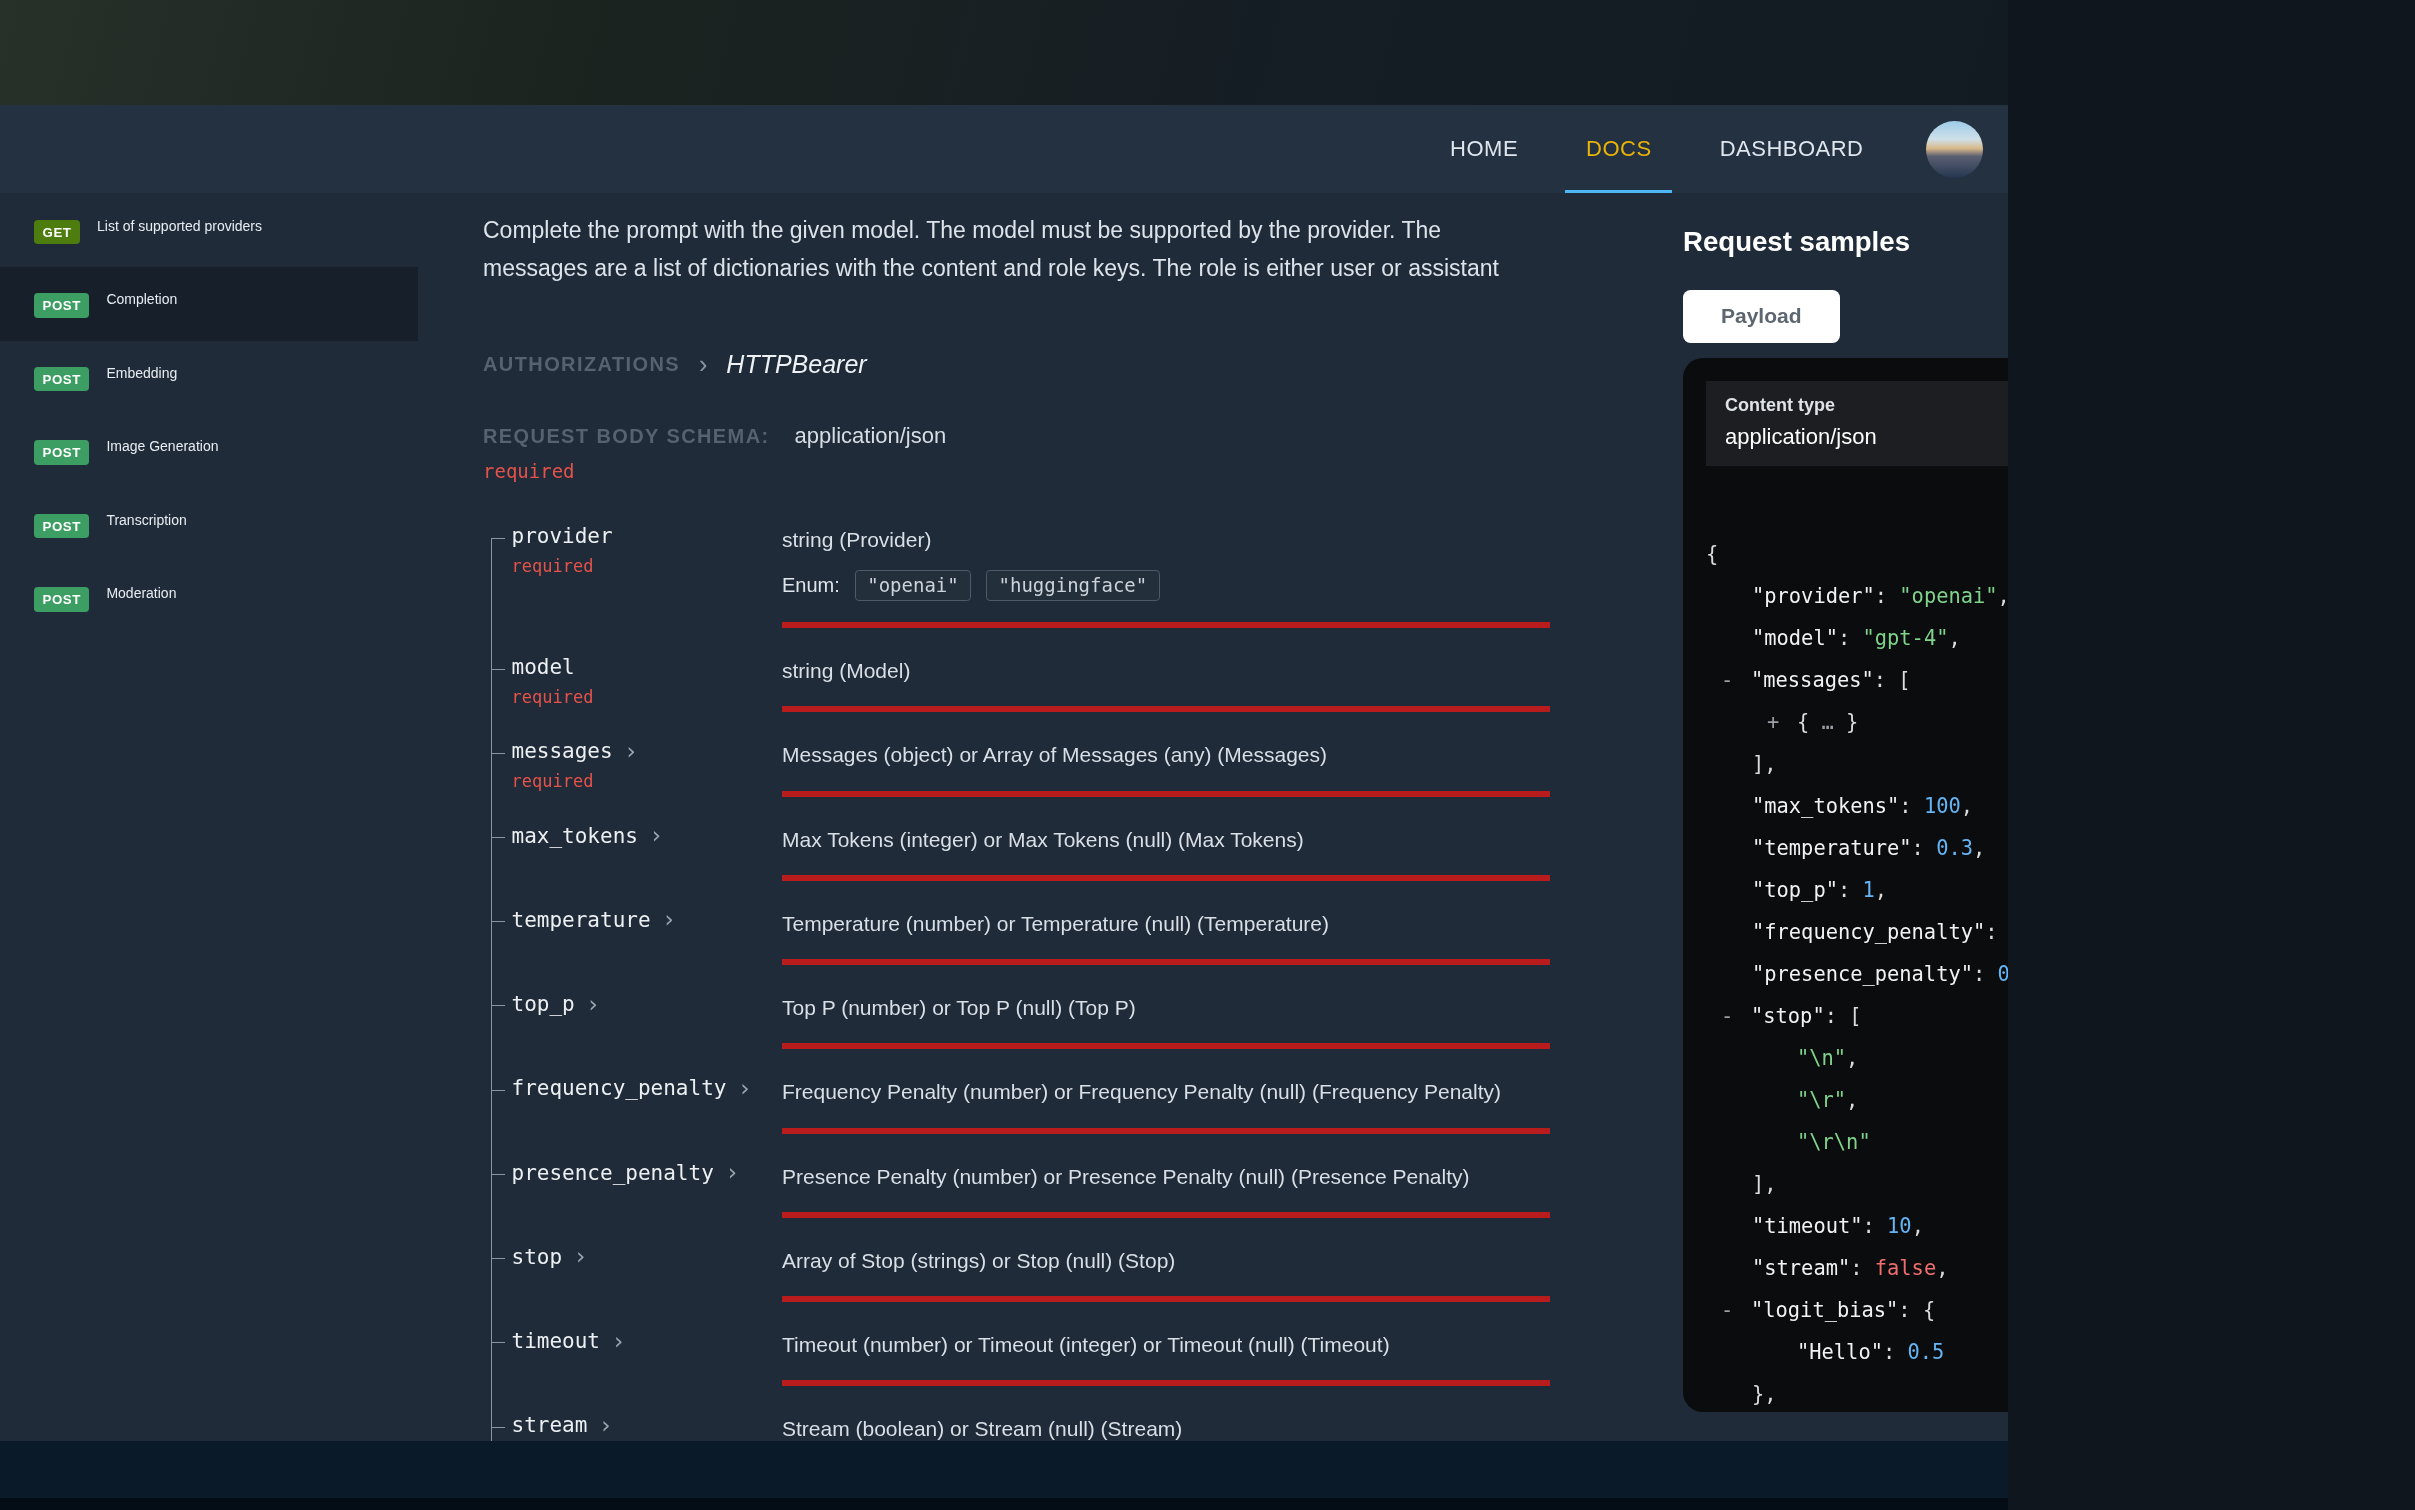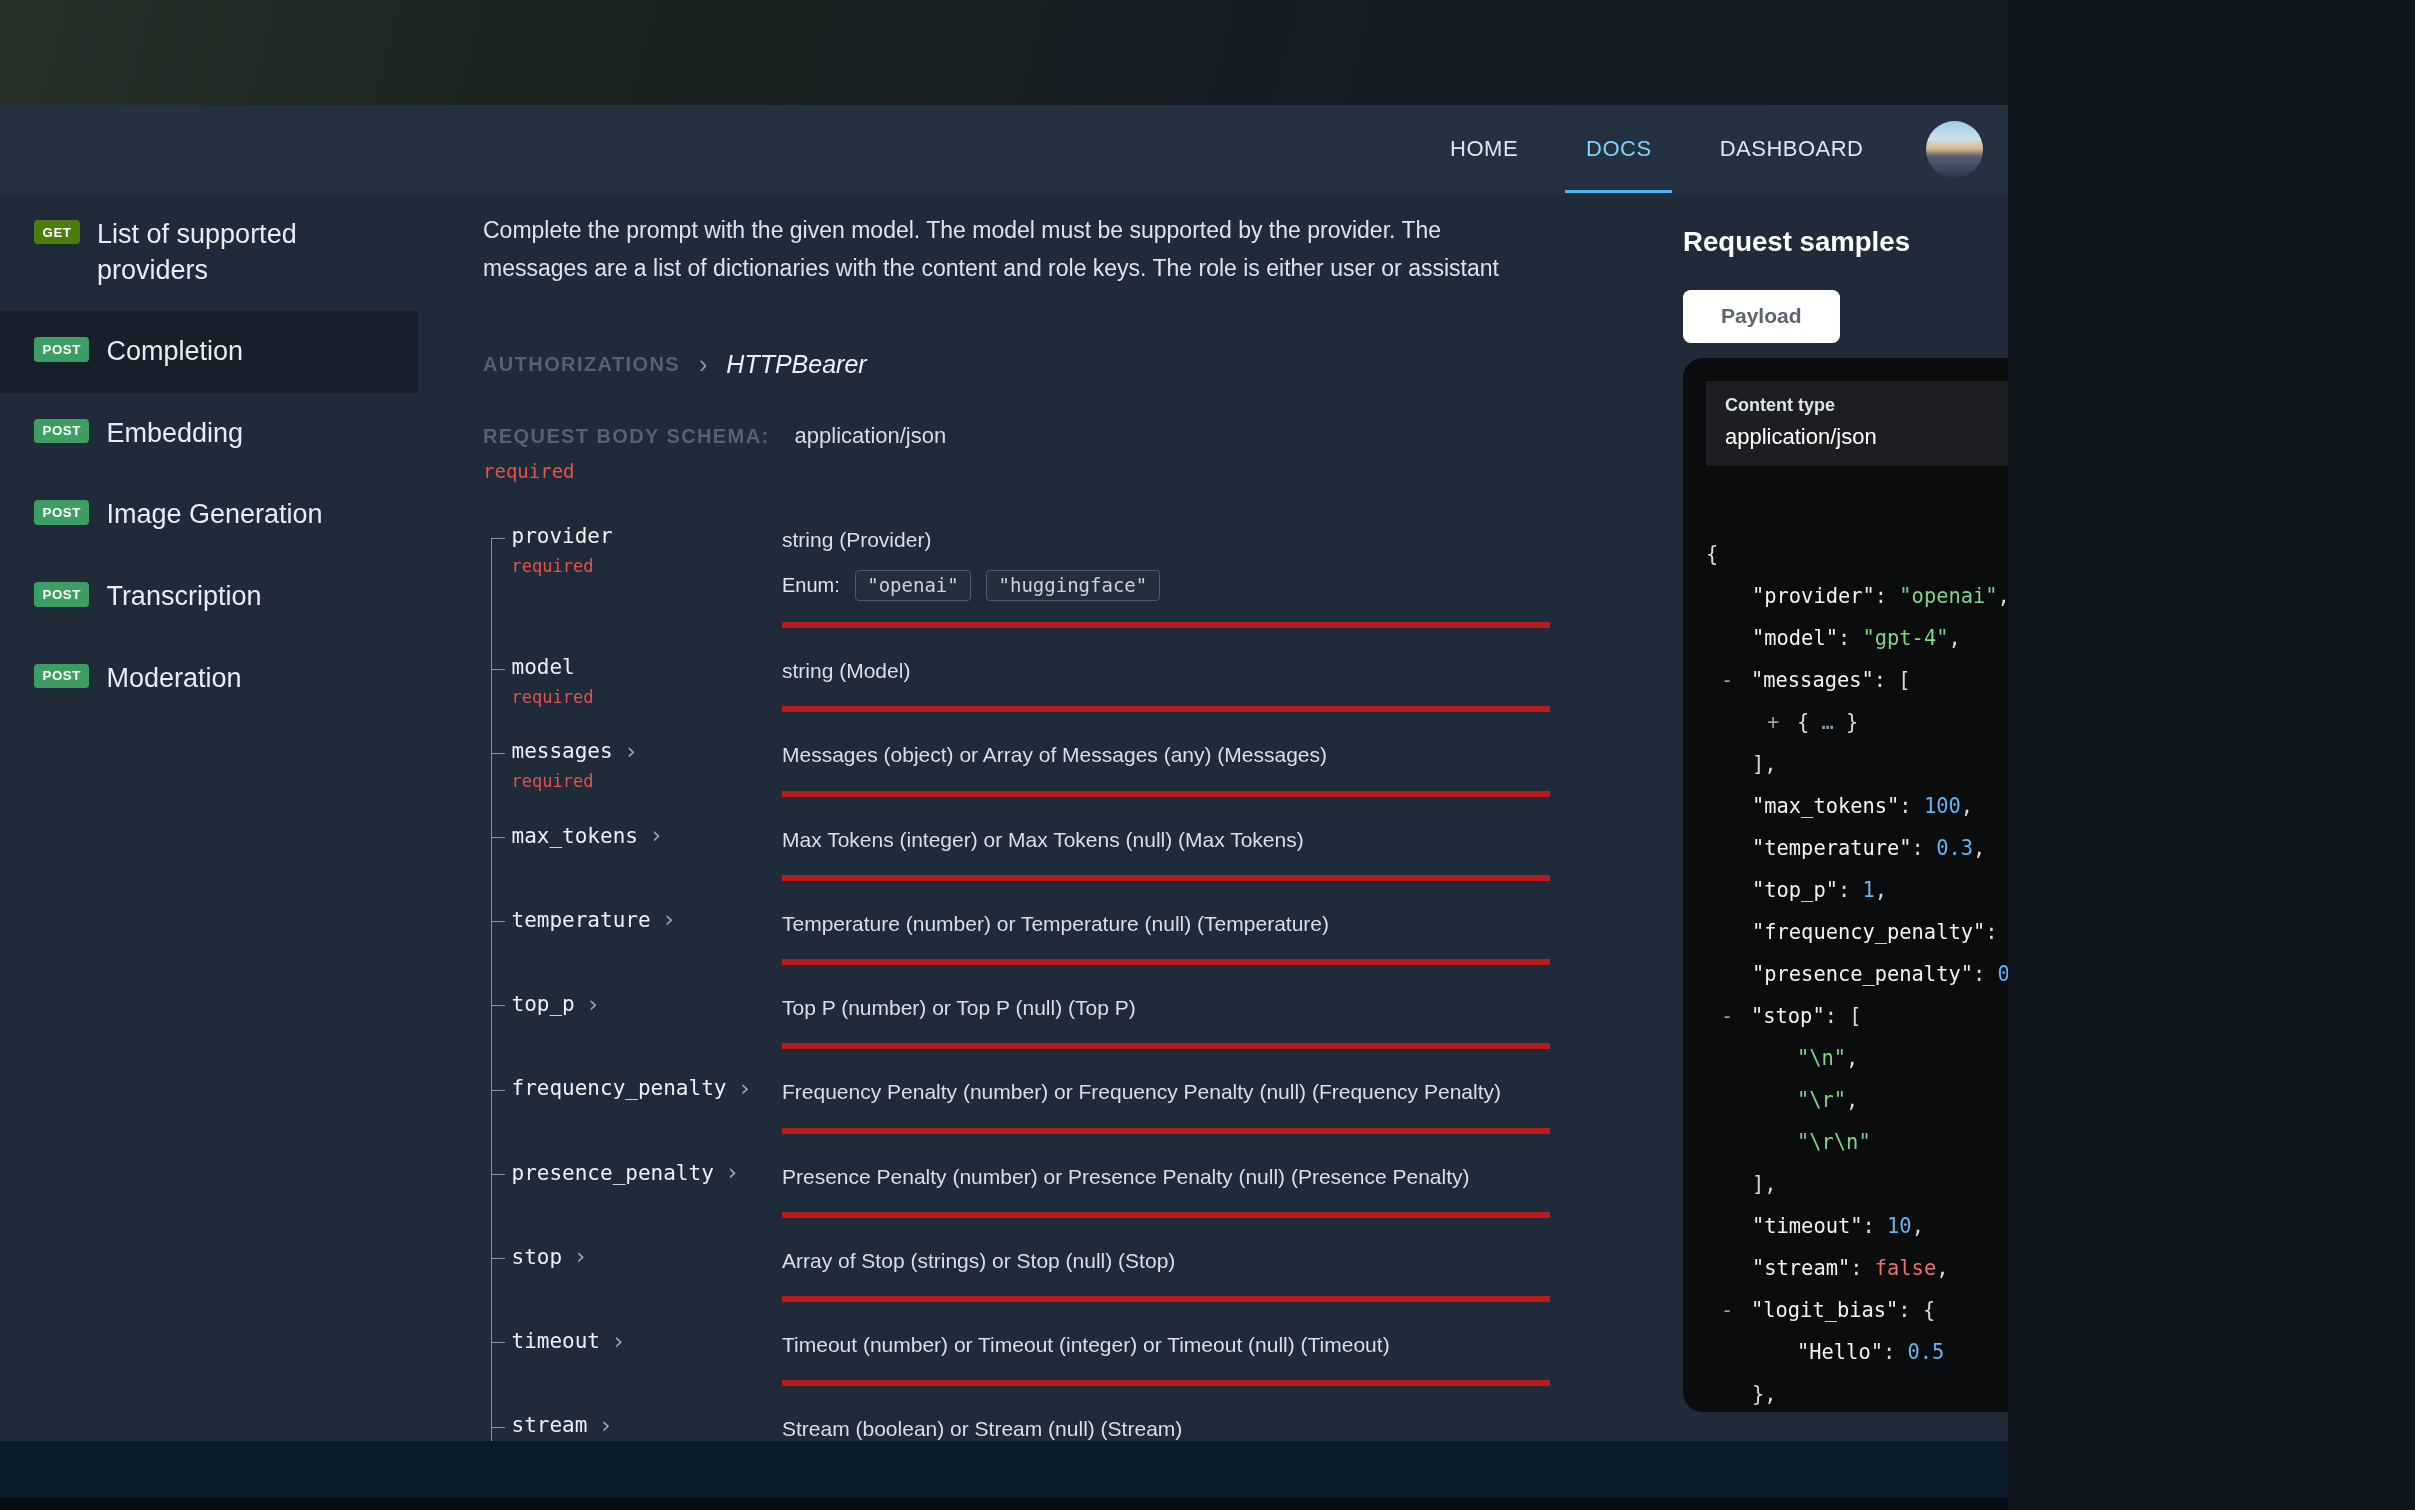--- a/index.html
+++ b/index.html
@@ -16,42 +16,42 @@
   
   .topnav{
     position:absolute; top:105px; left:0; right:0; height:88px;
     background:#243140; display:flex; align-items:stretch; justify-content:flex-end;
     padding-right:25px;
   }
   .nav-tab{
     position:relative; display:flex; align-items:center; padding:0 34px;
     font-size:22px; letter-spacing:0.5px; color:#dfe6ee; cursor:pointer;
   }
-  .nav-tab.active{ color:#7dd3fc; }
+  .nav-tab.active{ color:#eab308; }
   .nav-tab.active::after{
     content:""; position:absolute; left:13.3px; right:13.3px; bottom:0; height:2.9px; background:#4cb8f5;
   }
   .avatar{
     width:57px; height:57px; border-radius:50%; align-self:center; margin-left:28.5px; cursor:pointer;
     background:linear-gradient(180deg,#9ccbe8 0%,#cfe0e8 32%,#d9b98a 48%,#5b5f72 62%,#24364f 100%);
     flex:none;
   }
   
   .content{ position:absolute; top:192px; left:0; right:0; bottom:69px; display:flex; overflow:hidden; }
   
   .sidebar{ width:418px; flex:none; padding-top:1.9px; }
   .sb-item{ display:flex; align-items:flex-start; gap:17px; padding:23px 19px 23px 34px; cursor:pointer; }
   .sb-item.active{ background:#171f2a; }
   .badge{
     flex:none; margin-top:2.9px; font-size:13.3px; font-weight:700; letter-spacing:0.5px;
     color:#fff; padding:4.8px 8.6px; border-radius:3.8px;
   }
   .badge.get{ background:#4d7c0f; }
   .badge.post{ background:#3c9e63; }
-  .sb-label{ font-size:27px; color:#e8edf3; line-height:1.32; }
+  .sb-label{ font-size:14px; color:#e8edf3; line-height:1.32; }
   
   .main{ flex:none; width:1265px; padding:19px 133px 0 65px; overflow:hidden; }
   .op-desc{ font-size:23px; line-height:38px; color:#dde3ea; }
   .auth-row{ display:flex; align-items:center; gap:19px; margin-top:63px; }
   .auth-label{ font-size:20px; letter-spacing:1.4px; color:#55626f; font-weight:600; }
   .crumb-chevron{ color:#8a95a1; font-size:25px; line-height:1; }
   .auth-value{ font-size:25px; font-style:italic; color:#eef2f6; cursor:pointer; }
   .schema-row{ display:flex; align-items:center; gap:25px; margin-top:44px; }
   .schema-label{ font-size:20px; letter-spacing:1.4px; color:#55626f; font-weight:600; }
   .schema-ct{ font-size:22px; color:#d6dde4; }

